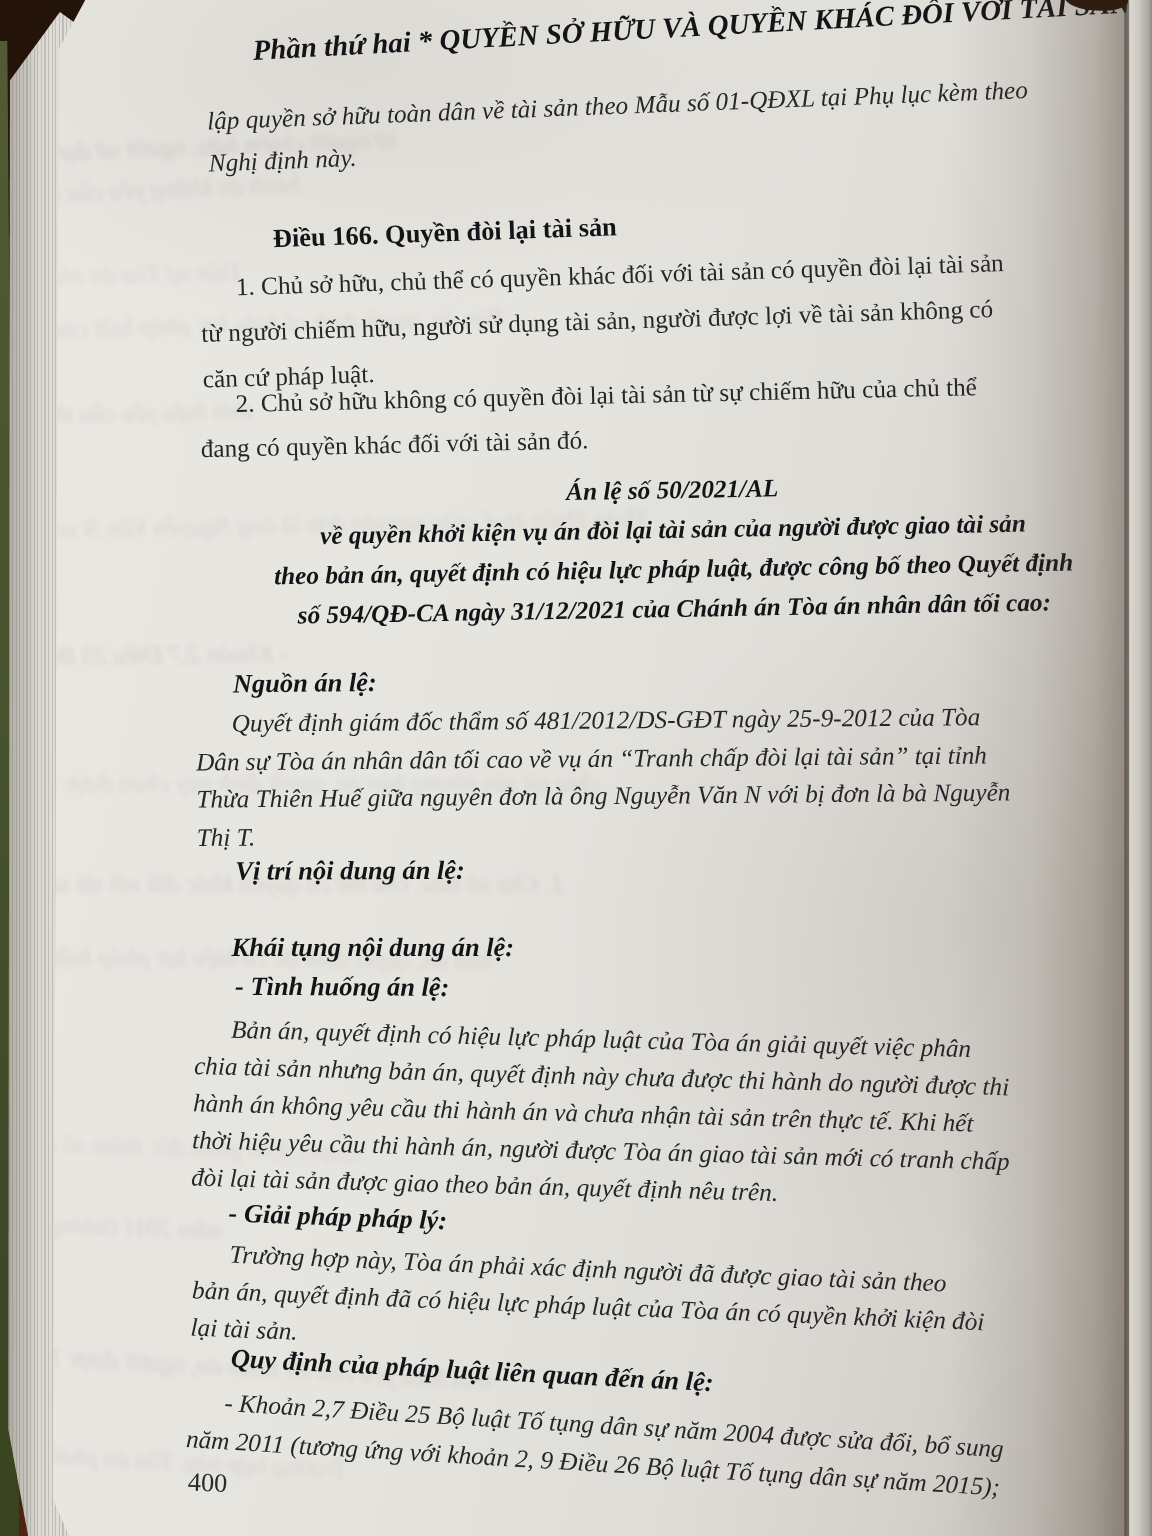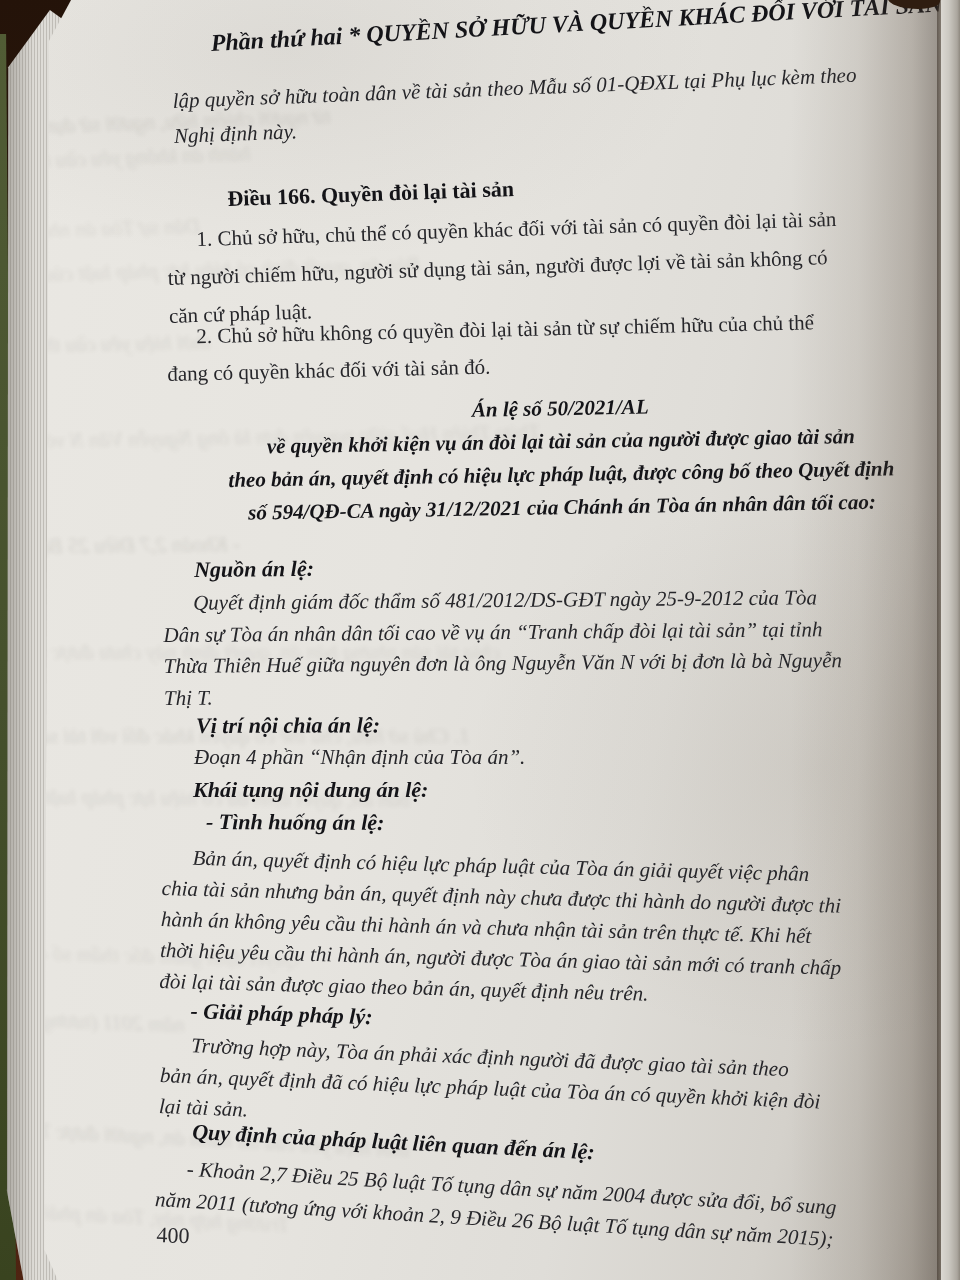--- a/index.html
+++ b/index.html
@@ -46,21 +46,21 @@
   .b1{left:172px;top:84px;transform:rotate(-2.2deg);font-size:21px;line-height:35px;}
   .b2{left:227px;top:186px;transform:rotate(-2deg);font-size:22px;}
   .b3{left:166px;top:221px;transform:rotate(-1.8deg);font-size:21px;line-height:38px;width:790px;}
   .b4{left:166px;top:319px;transform:rotate(-1.3deg);font-size:21px;line-height:37px;}
   .b5{left:168px;top:399px;transform:rotate(-1deg);font-size:21px;line-height:33px;width:784px;}
   .b6{left:194px;top:557px;transform:rotate(-.6deg);font-size:22px;}
   .b7{left:163px;top:588px;transform:rotate(-.5deg);font-size:21px;line-height:31.5px;}
   .b8{left:196px;top:713px;transform:rotate(-.2deg);font-size:22px;}
   .b9{left:194px;top:745px;font-size:21px;}
   .b10{left:193px;top:777px;font-size:22px;}
-  .b11{left:206px;top:809px;transform:rotate(.3deg);font-size:22px;}
+  .b11{left:196px;top:809px;transform:rotate(.3deg);font-size:22px;}
   .b12{left:163px;top:842px;transform:rotate(1.5deg);font-size:21px;line-height:31px;width:790px;}
   .b13{left:191px;top:998px;transform:rotate(2deg);font-size:22px;}
   .b14{left:162px;top:1029px;transform:rotate(2.3deg);font-size:21px;line-height:31px;}
   .b15{left:193px;top:1119px;transform:rotate(2.9deg);font-size:22px;}
   .b16{left:158px;top:1151px;transform:rotate(3.4deg);font-size:21px;line-height:32px;}
   .pgnum{left:157px;top:1222px;transform:rotate(2.2deg);font-size:22px;color:#2a2a2e;}
 
   
   .gh{position:absolute;white-space:nowrap;font-style:italic;font-size:21px;color:#57544c;
       filter:blur(2.2px);pointer-events:none;z-index:2;transform-origin:0 0;}
@@ -138,24 +138,21 @@
       <div class="ln">Nguồn án lệ:</div>
     </div>
     <div class="blk b7 it ind">
       <div class="ln">Quyết định giám đốc thẩm số 481/2012/DS-GĐT ngày 25-9-2012 của Tòa</div>
       <div class="ln">Dân sự Tòa án nhân dân tối cao về vụ án “Tranh chấp đòi lại tài sản” tại tỉnh</div>
       <div class="ln">Thừa Thiên Huế giữa nguyên đơn là ông Nguyễn Văn N với bị đơn là bà Nguyễn</div>
       <div class="ln">Thị T.</div>
     </div>
 
     <div class="blk b8 bi">
-      <div class="ln">Vị trí nội chia án lệ:</div>
-    </div>
-    <div class="blk b9 it">
-      <div class="ln">Đoạn 4 phần “Nhận định của Tòa án”.</div>
+      <div class="ln">Vị trí nội dung án lệ:</div>
     </div>
 
     <div class="blk b10 bi">
       <div class="ln">Khái tụng nội dung án lệ:</div>
     </div>
 
     <div class="blk b11 bi">
       <div class="ln">- Tình huống án lệ:</div>
     </div>
     <div class="blk b12 it ind">

